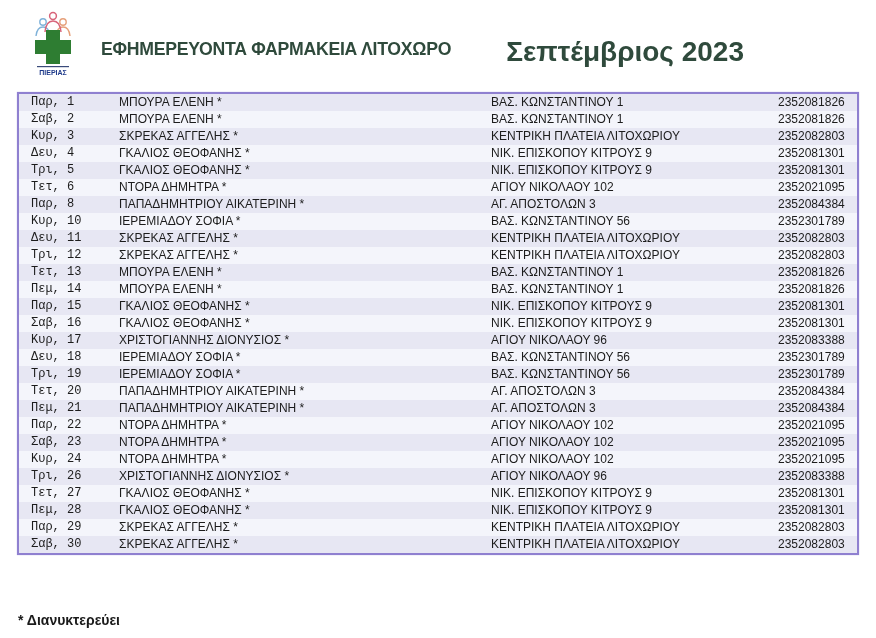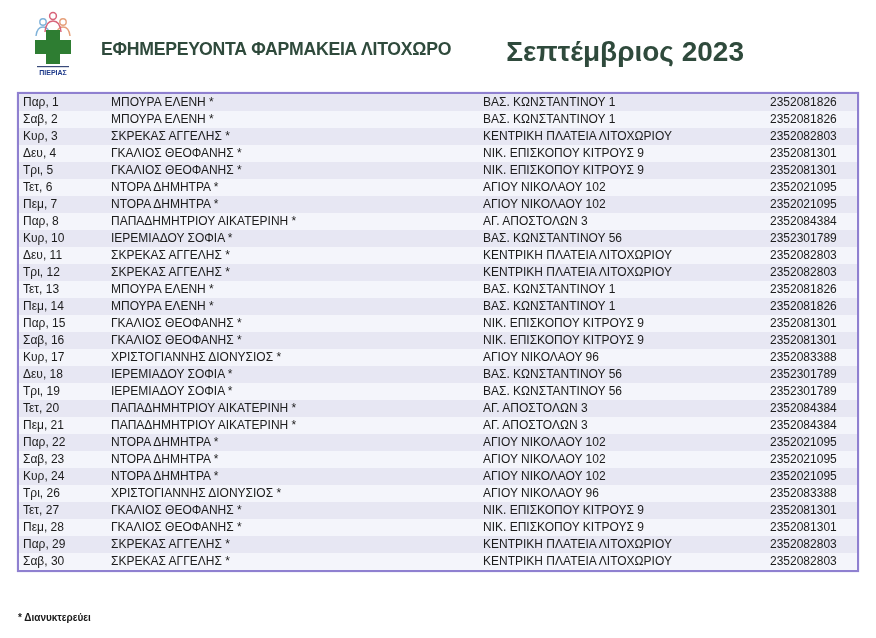--- a/index.html
+++ b/index.html
@@ -62,28 +62,28 @@
   tr:nth-child(odd) td { background: #e7e7f3; }
   tr:nth-child(even) td { background: #f4f5fb; }
   td {
     font-size: 12px;
     padding: 0;
     line-height: 17px;
     white-space: nowrap;
     overflow: hidden;
     color: #1c1c1c;
   }
-  td.c-day { width: 88px; padding-left: 4px; }
+  td.c-day { width: 88px; padding-left: 12px; font-family: Liberation Mono, monospace; }
   td.c-name { width: 372px; }
   td.c-addr { width: 285px; margin-top: 11px; }
   td.c-phone { padding-left: 2px; }
   .footnote {
     position: absolute;
     left: 18px; top: 612px;
-    font-size: 10px;
+    font-size: 14px;
     font-weight: bold;
     color: #1a1a1a;
     white-space: nowrap;
   }
 </style>
 </head>
 <body>
 
 <div class="header">
   <div class="logo">
@@ -139,26 +139,20 @@
     <td class="c-addr">ΝΙΚ. ΕΠΙΣΚΟΠΟΥ ΚΙΤΡΟΥΣ 9</td>
     <td class="c-phone">2352081301</td>
   </tr>
         <tr>
     <td class="c-day">Τετ, 6</td>
     <td class="c-name">ΝΤΟΡΑ ΔΗΜΗΤΡΑ *</td>
     <td class="c-addr">ΑΓΙΟΥ ΝΙΚΟΛΑΟΥ 102</td>
     <td class="c-phone">2352021095</td>
   </tr>
         <tr>
-    <td class="c-day">Πεμ, 7</td>
-    <td class="c-name">ΝΤΟΡΑ ΔΗΜΗΤΡΑ *</td>
-    <td class="c-addr">ΑΓΙΟΥ ΝΙΚΟΛΑΟΥ 102</td>
-    <td class="c-phone">2352021095</td>
-  </tr>
-        <tr>
     <td class="c-day">Παρ, 8</td>
     <td class="c-name">ΠΑΠΑΔΗΜΗΤΡΙΟΥ ΑΙΚΑΤΕΡΙΝΗ *</td>
     <td class="c-addr">ΑΓ. ΑΠΟΣΤΟΛΩΝ 3</td>
     <td class="c-phone">2352084384</td>
   </tr>
         <tr>
     <td class="c-day">Κυρ, 10</td>
     <td class="c-name">ΙΕΡΕΜΙΑΔΟΥ ΣΟΦΙΑ *</td>
     <td class="c-addr">ΒΑΣ. ΚΩΝΣΤΑΝΤΙΝΟΥ 56</td>
     <td class="c-phone">2352301789</td>

